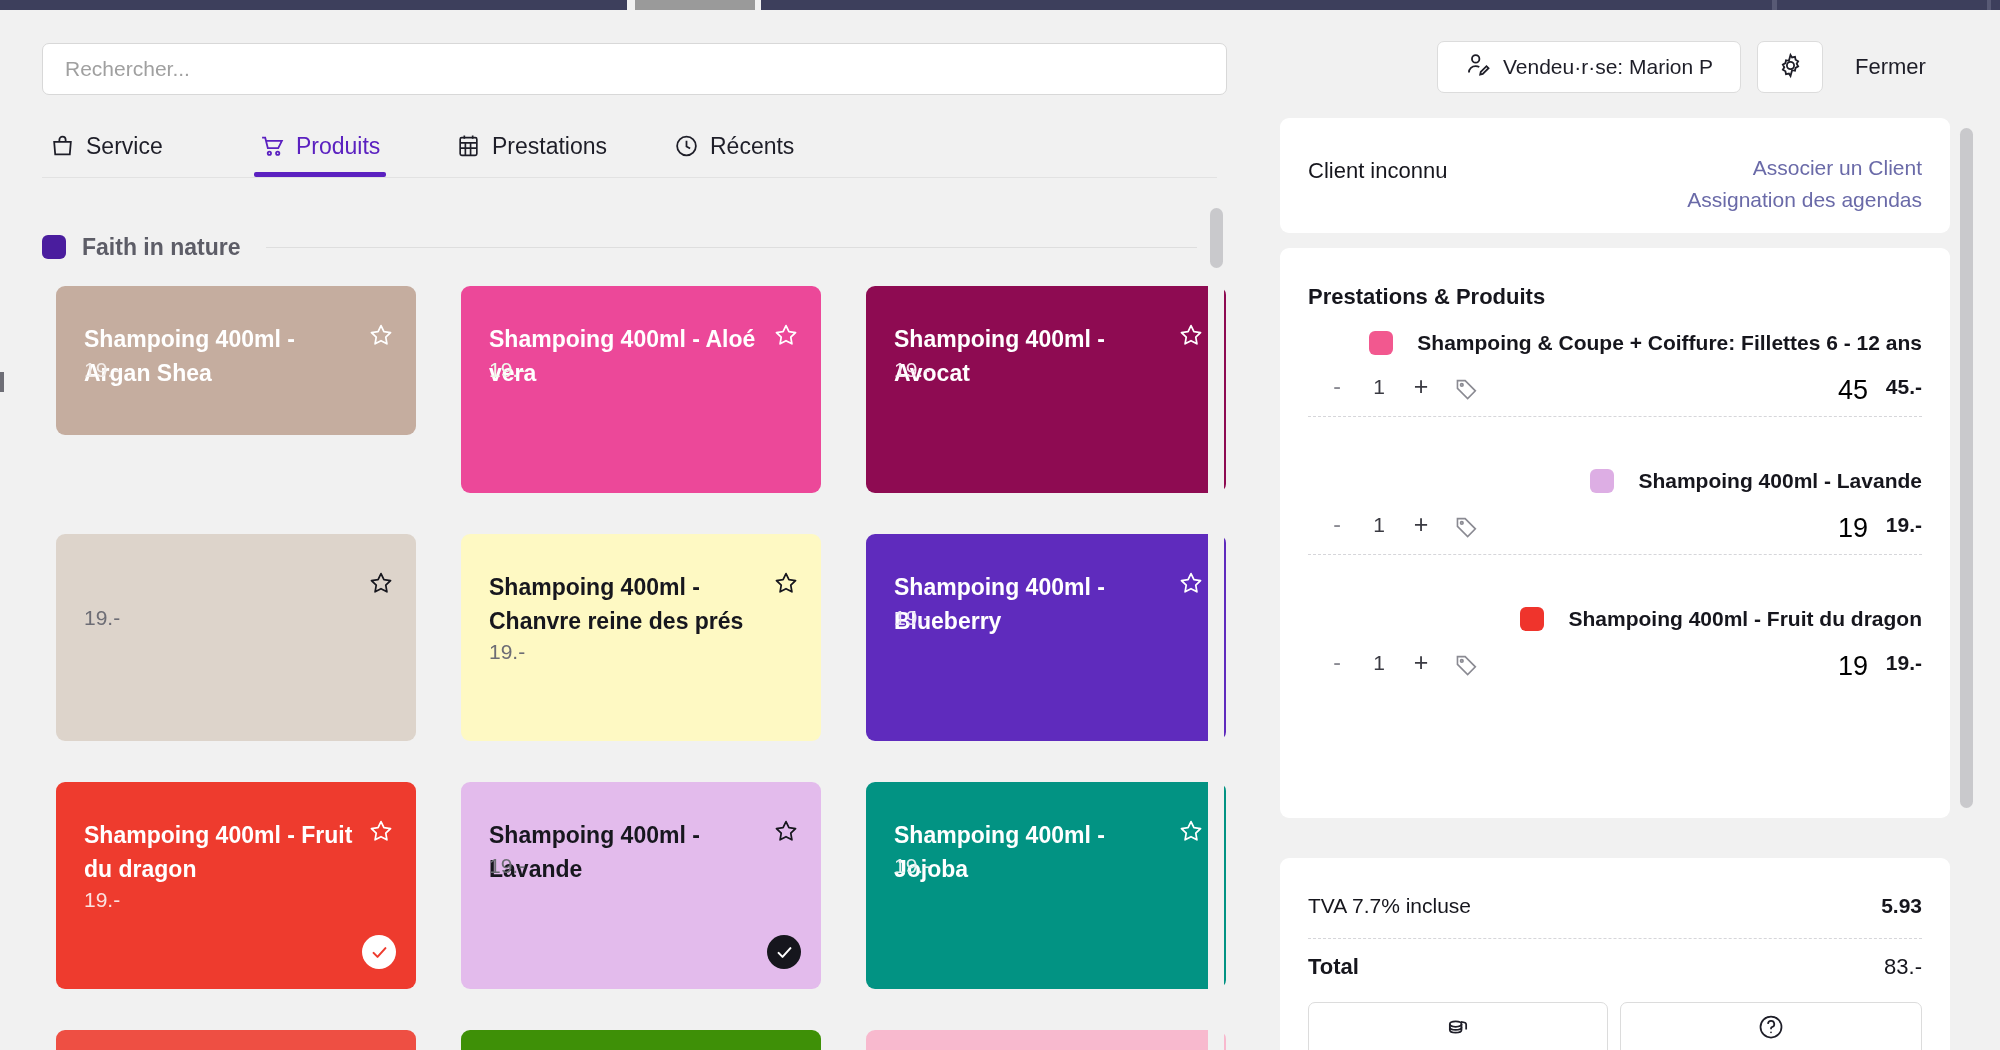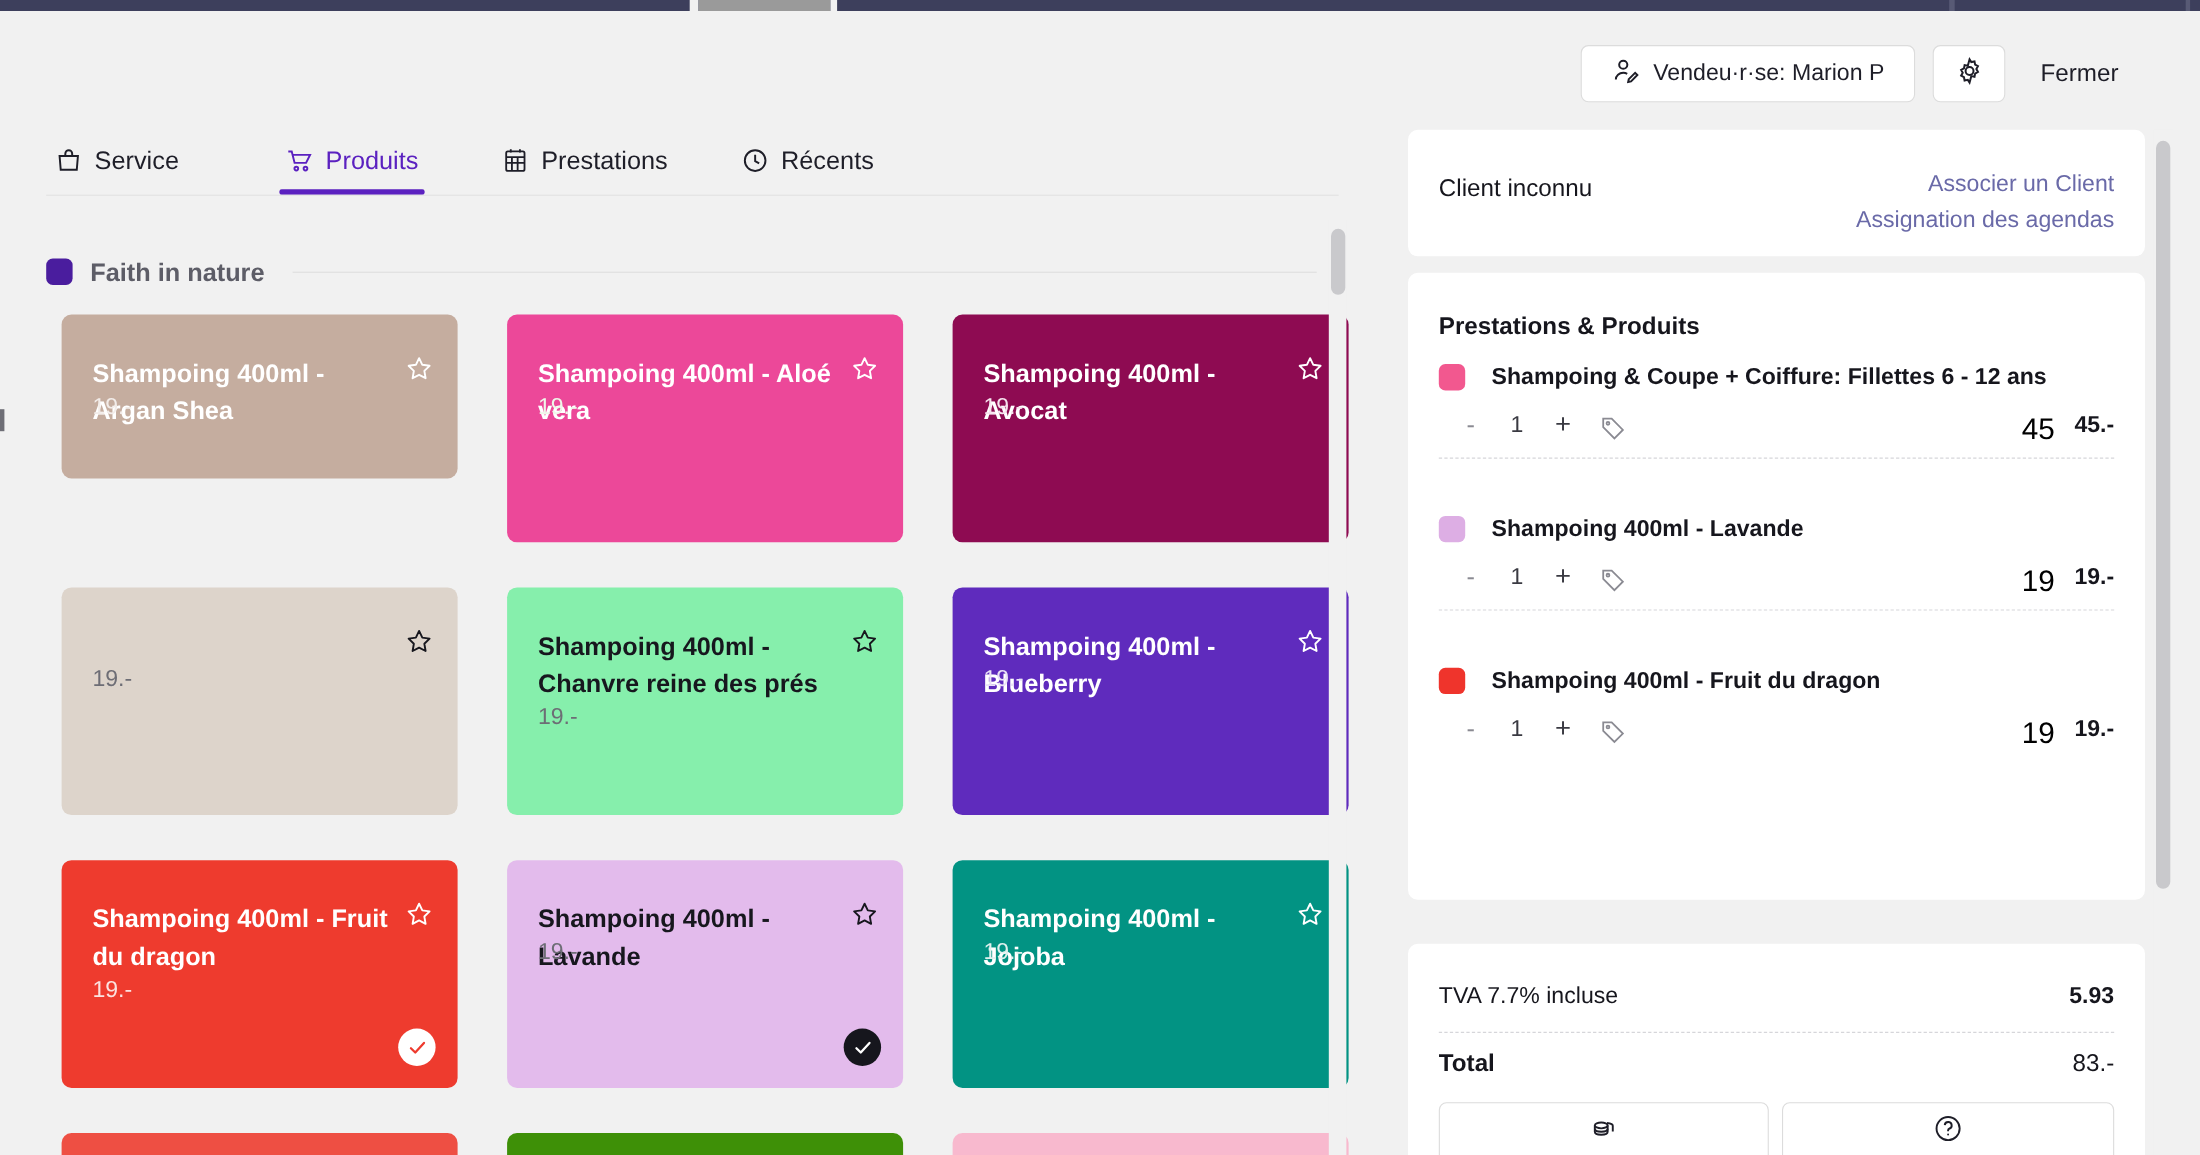--- a/index.html
+++ b/index.html
@@ -96,21 +96,21 @@
   .rpanel { position: absolute; left: 1280px; top: 118px; width: 670px; height: 932px; }
   .rcard { background: #ffffff; border-radius: 9px; width: 670px; }
 
   .clientcard { position: absolute; left: 0; top: 0; width: 670px; height: 115px; }
   .client-name { position: absolute; left: 28px; top: 40px; font-size: 22px; font-weight: normal; color: #16161d; }
   .client-link { position: absolute; right: 28px; font-size: 21px; color: #6a6aa8; cursor: pointer; text-align: right; }
 
   .itemscard { position: absolute; left: 0; top: 130px; width: 670px; height: 570px; overflow: hidden; }
   .itemscard h3 { position: absolute; left: 28px; top: 36px; font-size: 22px; font-weight: bold; color: #16161d; }
   .litem { position: absolute; left: 28px; width: 614px; }
-  .litem .lrow1 { display: flex; align-items: center; gap: 24px; height: 30px; }
+  .litem .lrow1 { display: flex; align-items: center; gap: 24px; height: 30px; justify-content: flex-end; }
   .litem .lsw { width: 24px; height: 24px; border-radius: 6px; flex: 0 0 auto; }
   .litem .lname { font-size: 21px; font-weight: bold; color: #16161d; white-space: nowrap; }
   .litem .lrow2 { position: relative; height: 40px; margin-top: 12px; }
   .qminus { position: absolute; left: 18px; top: 3px; width: 22px; text-align: center; font-size: 23px; color: #8a8a92; cursor: pointer; }
   .qval { position: absolute; left: 58px; top: 5px; width: 26px; text-align: center; font-size: 21px; color: #3a3a42; }
   .qplus { position: absolute; left: 100px; top: 2px; width: 26px; text-align: center; font-size: 25px; color: #3a3a42; cursor: pointer; }
   .qtag { position: absolute; left: 146px; top: 6px; width: 26px; height: 26px; cursor: pointer; }
   .lunit { position: absolute; left: 360px; top: 5px; width: 200px; text-align: right; font-size: 27px; color: #000000; }
   .ltot { position: absolute; right: 0; top: 5px; width: 120px; text-align: right; font-size: 21px; font-weight: bold; color: #16161d; }
   .ldash { position: absolute; left: 28px; width: 614px; height: 0; border-top: 1px dashed #d6d6da; }
@@ -147,20 +147,25 @@
     <div class="tabseg"></div>
     <div class="gap2"></div>
     <div class="gap3"></div>
     <div class="gap4"></div>
   </div>
   <div class="pagebg"></div>
   <div class="leftnub"></div>
 
   <div class="leftcol">
 
+    <div class="searchwrap">
+      <div class="searchbox">
+        <span>Rechercher...</span>
+      </div>
+    </div>
 
     <div class="tabs">
 
       <div class="tab" style="left:2px;">
         <span class="ic">
           <svg width="25" height="26" viewBox="0 0 24 24" fill="none" stroke="#1e1e28" stroke-width="1.7">
             <path d="M4 8h16l-1 12H5L4 8z"></path>
               <path d="M9 8V6a3 3 0 0 1 6 0v2"></path>
           </svg>
         </span>
@@ -240,21 +245,21 @@
           </div>
         </div>
         <div class="card" style="left: 0px; top: 248px; height: 207px; background: rgb(221, 212, 203);">
           <div class="price" style="color: rgb(109, 109, 117); top: 72px;">19.-</div>
           <div class="star">
             <svg width="26" height="26" viewBox="0 0 24 24" fill="none" stroke="#17171e" stroke-width="1.6" stroke-linejoin="round">
               <path d="M12 3.3l2.7 5.6 6.1.85-4.4 4.3 1.05 6.1L12 17.3l-5.45 2.85L7.6 14.05 3.2 9.75l6.1-.85z"></path>
             </svg>
           </div>
         </div>
-        <div class="card" style="left: 405px; top: 248px; height: 207px; background: #86efac;">
+        <div class="card" style="left: 405px; top: 248px; height: 207px; background: #fef9c3;">
           <div class="title" style="color: rgb(23, 23, 30);">Shampoing 400ml - Chanvre reine des prés</div>
           <div class="price" style="color: rgb(109, 109, 117); top: 106px;">19.-</div>
           <div class="star">
             <svg width="26" height="26" viewBox="0 0 24 24" fill="none" stroke="#17171e" stroke-width="1.6" stroke-linejoin="round">
               <path d="M12 3.3l2.7 5.6 6.1.85-4.4 4.3 1.05 6.1L12 17.3l-5.45 2.85L7.6 14.05 3.2 9.75l6.1-.85z"></path>
             </svg>
           </div>
         </div>
         <div class="card" style="left: 810px; top: 248px; height: 207px; background: rgb(95, 43, 189);">
           <div class="title" style="color: rgb(255, 255, 255);">Shampoing 400ml - Blueberry</div>

